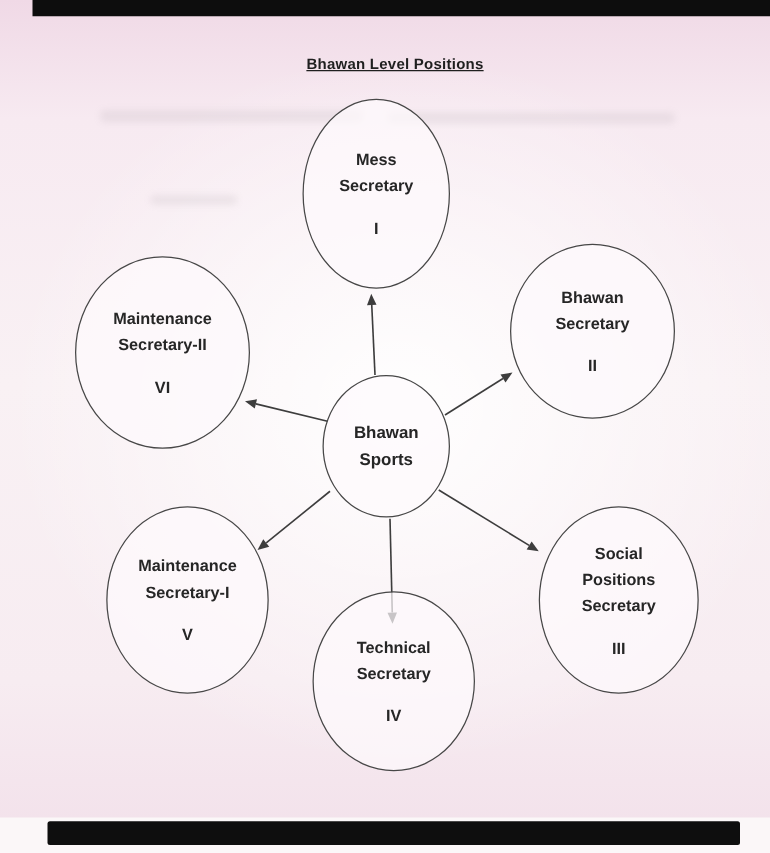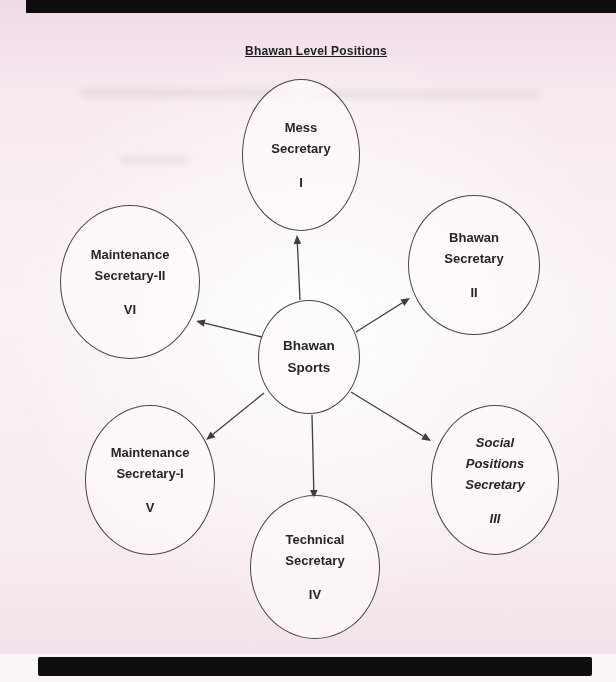--- a/index.html
+++ b/index.html
@@ -49,22 +49,22 @@
     font-size:13px;
     box-sizing:border-box;
   }
   .node .nl{line-height:21px;}
   .node .numeral{line-height:21px;margin-top:13px;}
   .node-center{font-size:13.5px;}
   .node-center .nl{line-height:22px;}
   
   .n-mess       {left:242px;top:79px; width:118px;height:152px;}
   .n-sports     {left:408px;top:195px;width:132px;height:140px;}
-  .n-social     {left:431px;top:405px;width:128px;height:150px;font-style:italic;}
-  .n-technical  {left:250px;top:495px;width:130px;height:144px;}
+  .n-social     {left:431px;top:405px;width:128px;height:150px;}
+  .n-technical  {left:250px;top:473px;width:130px;height:144px;}
   .n-maint1     {left:85px; top:405px;width:130px;height:150px;}
   .n-maint2     {left:60px; top:205px;width:140px;height:154px;}
   .n-center     {left:258px;top:300px;width:102px;height:114px;}
 </style>
 </head>
 <body>
 
 <div class="scan-page">
 
   <div class="scan-bar-top"></div>

